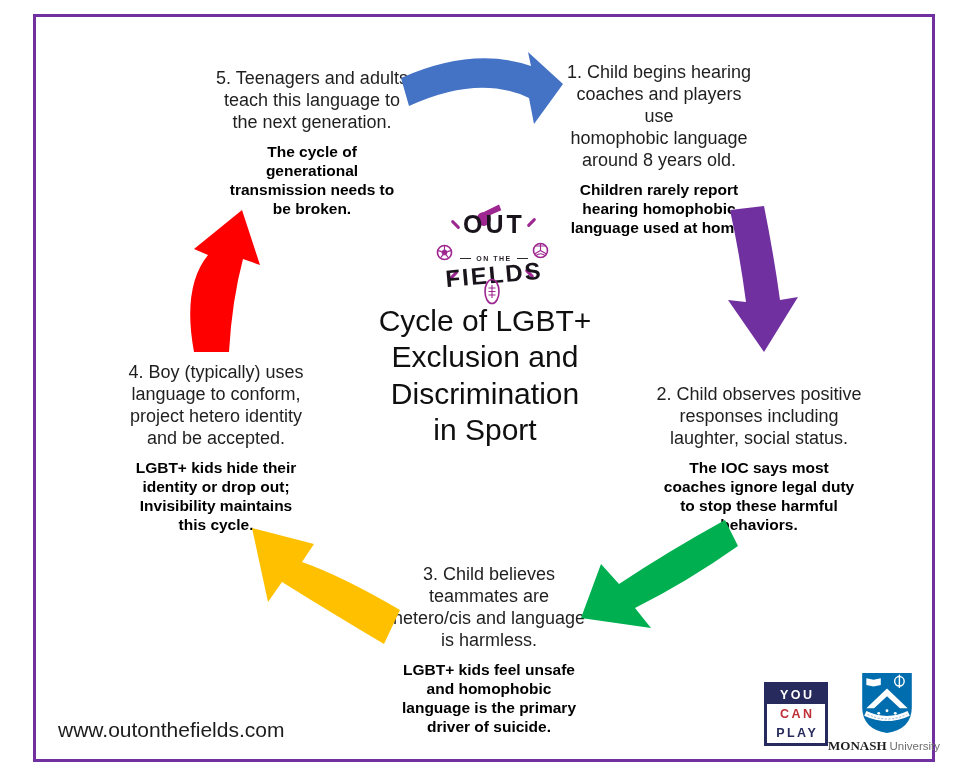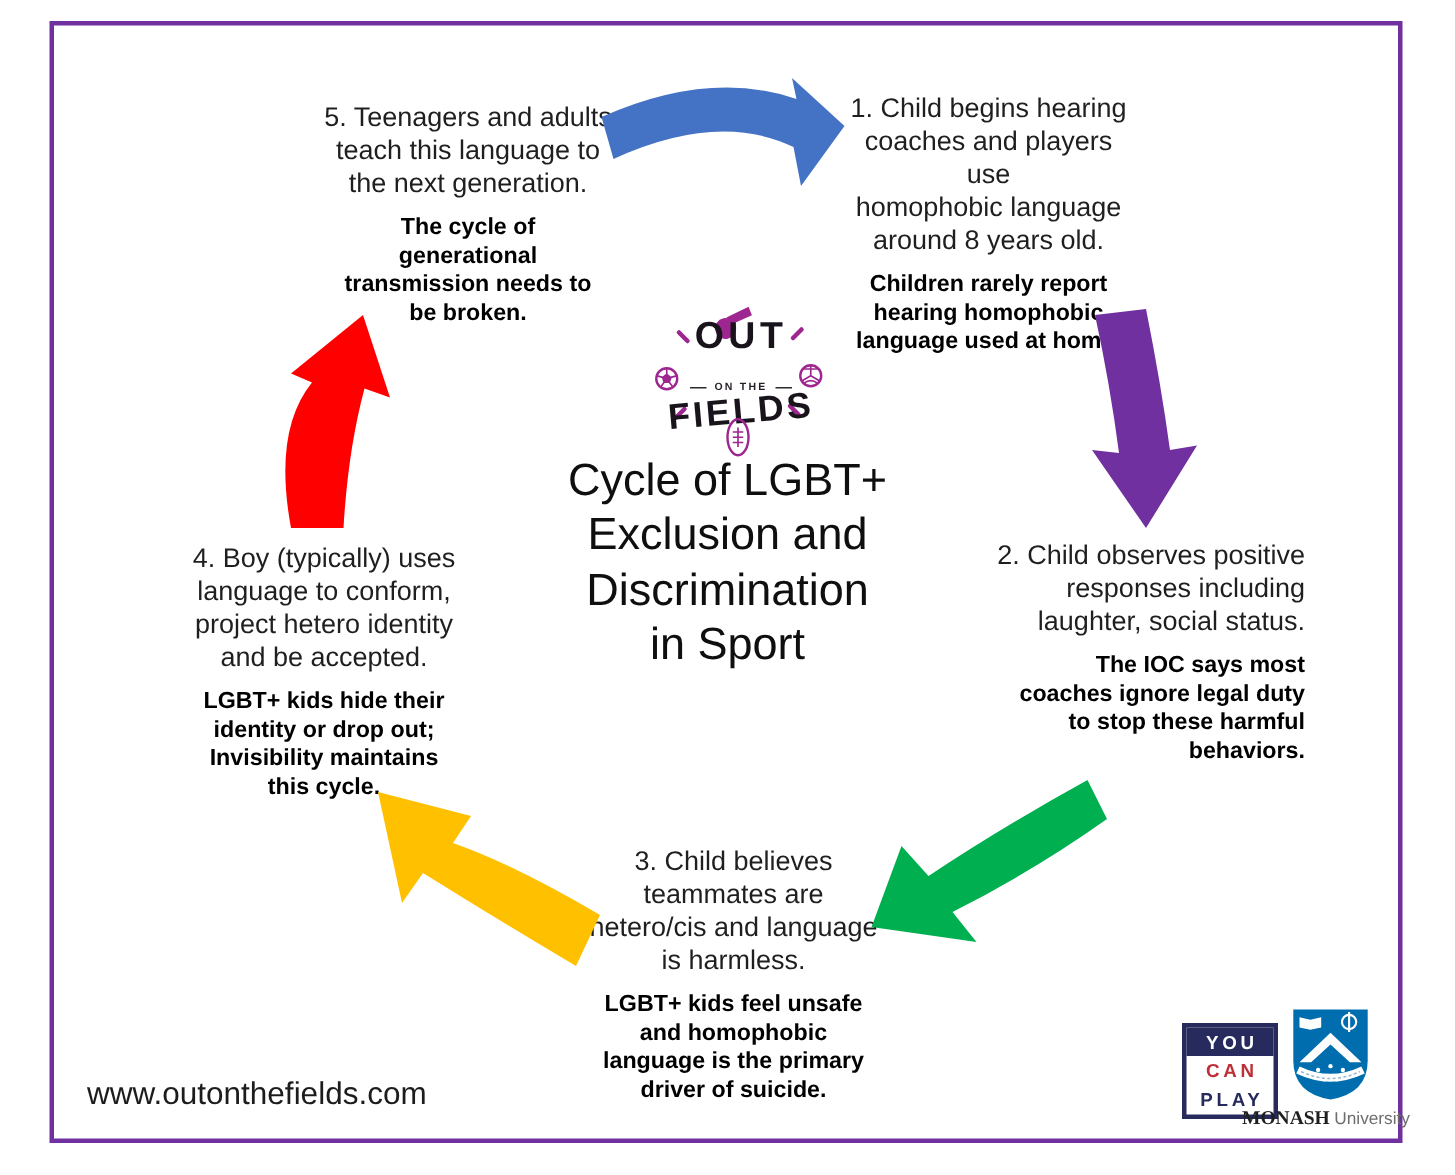--- a/index.html
+++ b/index.html
@@ -4,21 +4,21 @@
 <style>
   * { box-sizing: border-box; }
   body { margin:0; background:#ffffff; font-family:"Liberation Sans", sans-serif; }
   .canvas { position:relative; width:970px; height:783px; background:#ffffff; overflow:hidden; }
   .frame { position:absolute; left:33px; top:14px; width:902px; height:748px; border:3px solid #7030A0; }
 
   .step { position:absolute; text-align:center; color:#1f1f1f; }
   .step .normal { font-size:18px; line-height:1.22; margin:0; white-space:pre-line; }
   .step .emph { font-size:15.5px; line-height:1.22; margin:9px 0 0; font-weight:700; color:#000; white-space:pre-line; }
   .step-1 { left:563px; top:62px;  width:192px; }
-  .step-2 { left:648px; top:360px; width:222px;text-align:right; }
+  .step-2 { left:648px; top:384px; width:222px; }
   .step-3 { left:388px; top:564px; width:202px; }
   .step-4 { left:108px; top:362px; width:216px; }
   .step-5 { left:216px; top:68px;  width:192px; }
 
   .arrow { position:absolute; }
   .arrow-blue   { left:395px; top:50px;  width:172px; height:78px; }
   .arrow-purple { left:708px; top:204px; width:100px; height:153px; }
   .arrow-green  { left:575px; top:518px; width:165px; height:125px; }
   .arrow-yellow { left:238px; top:524px; width:165px; height:122px; }
   .arrow-red    { left:182px; top:205px; width:95px;  height:150px; }
@@ -40,21 +40,21 @@
   .icon-whistle  { left:48px;  top:0; }
   .icon-soccer   { left:12px;  top:40px; }
   .icon-volley   { left:108px; top:38px; }
   .icon-football { left:58px;  top:74px; }
 
   .title { position:absolute; left:350px; top:303px; width:270px; text-align:center;
            font-size:30px; line-height:1.21; color:#0f0f0f; white-space:pre-line; }
 
   .site-url { position:absolute; left:58px; top:718px; font-size:21px; color:#1c1c1c; }
 
-  .ycp { position:absolute; left:788px; top:682px; width:64px; height:64px;
+  .ycp { position:absolute; left:764px; top:682px; width:64px; height:64px;
          border:3px solid #262A5C; display:flex; flex-direction:column; background:#fff; }
   .ycp-row { flex:1; display:flex; align-items:center; justify-content:center;
              font-size:12.5px; font-weight:700; letter-spacing:2.5px; padding-left:2.5px; }
 
   .monash { position:absolute; left:828px; top:672px; width:118px; }
   .monash-shield { display:block; margin:0 auto; }
   .monash-text { margin-top:2px; white-space:nowrap; }
   .monash-name { font-family:"Liberation Serif", serif; font-weight:700; font-size:13px; color:#1f1f1f; }
   .monash-suffix { font-size:11.5px; color:#6e6e6e; margin-left:3px; }
 </style>

